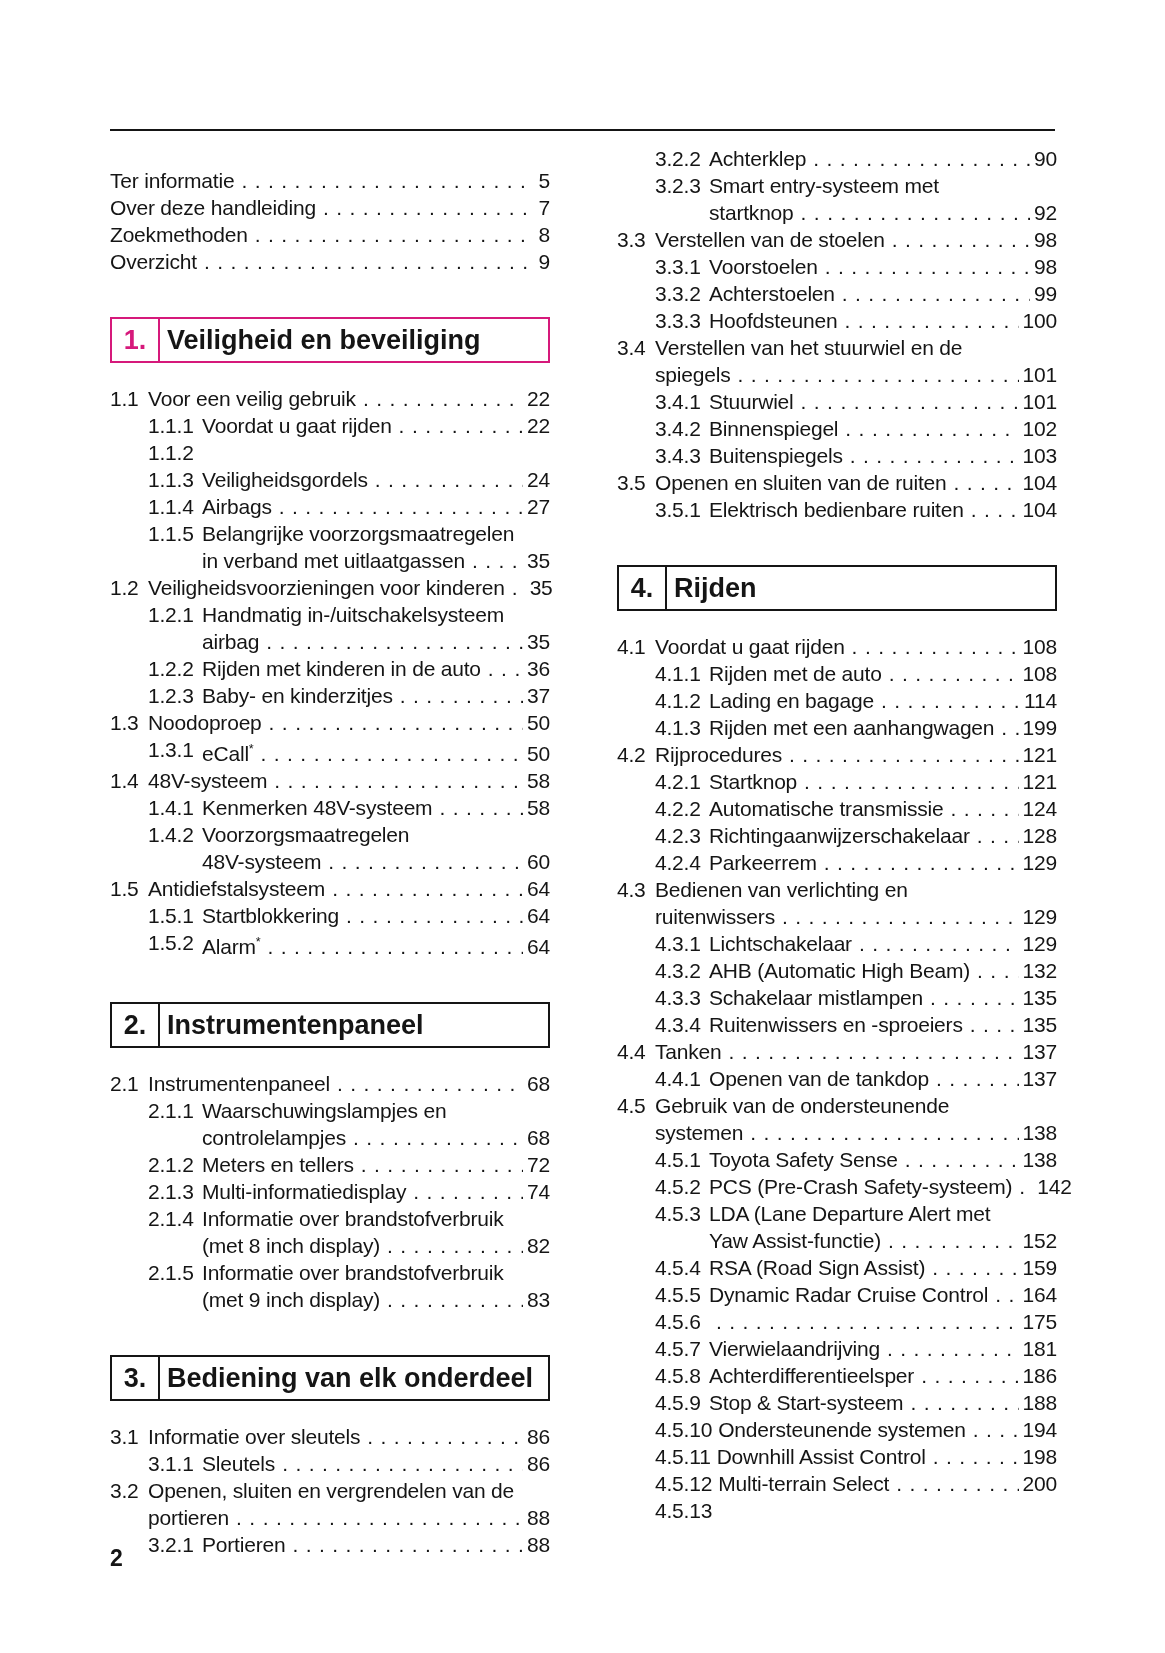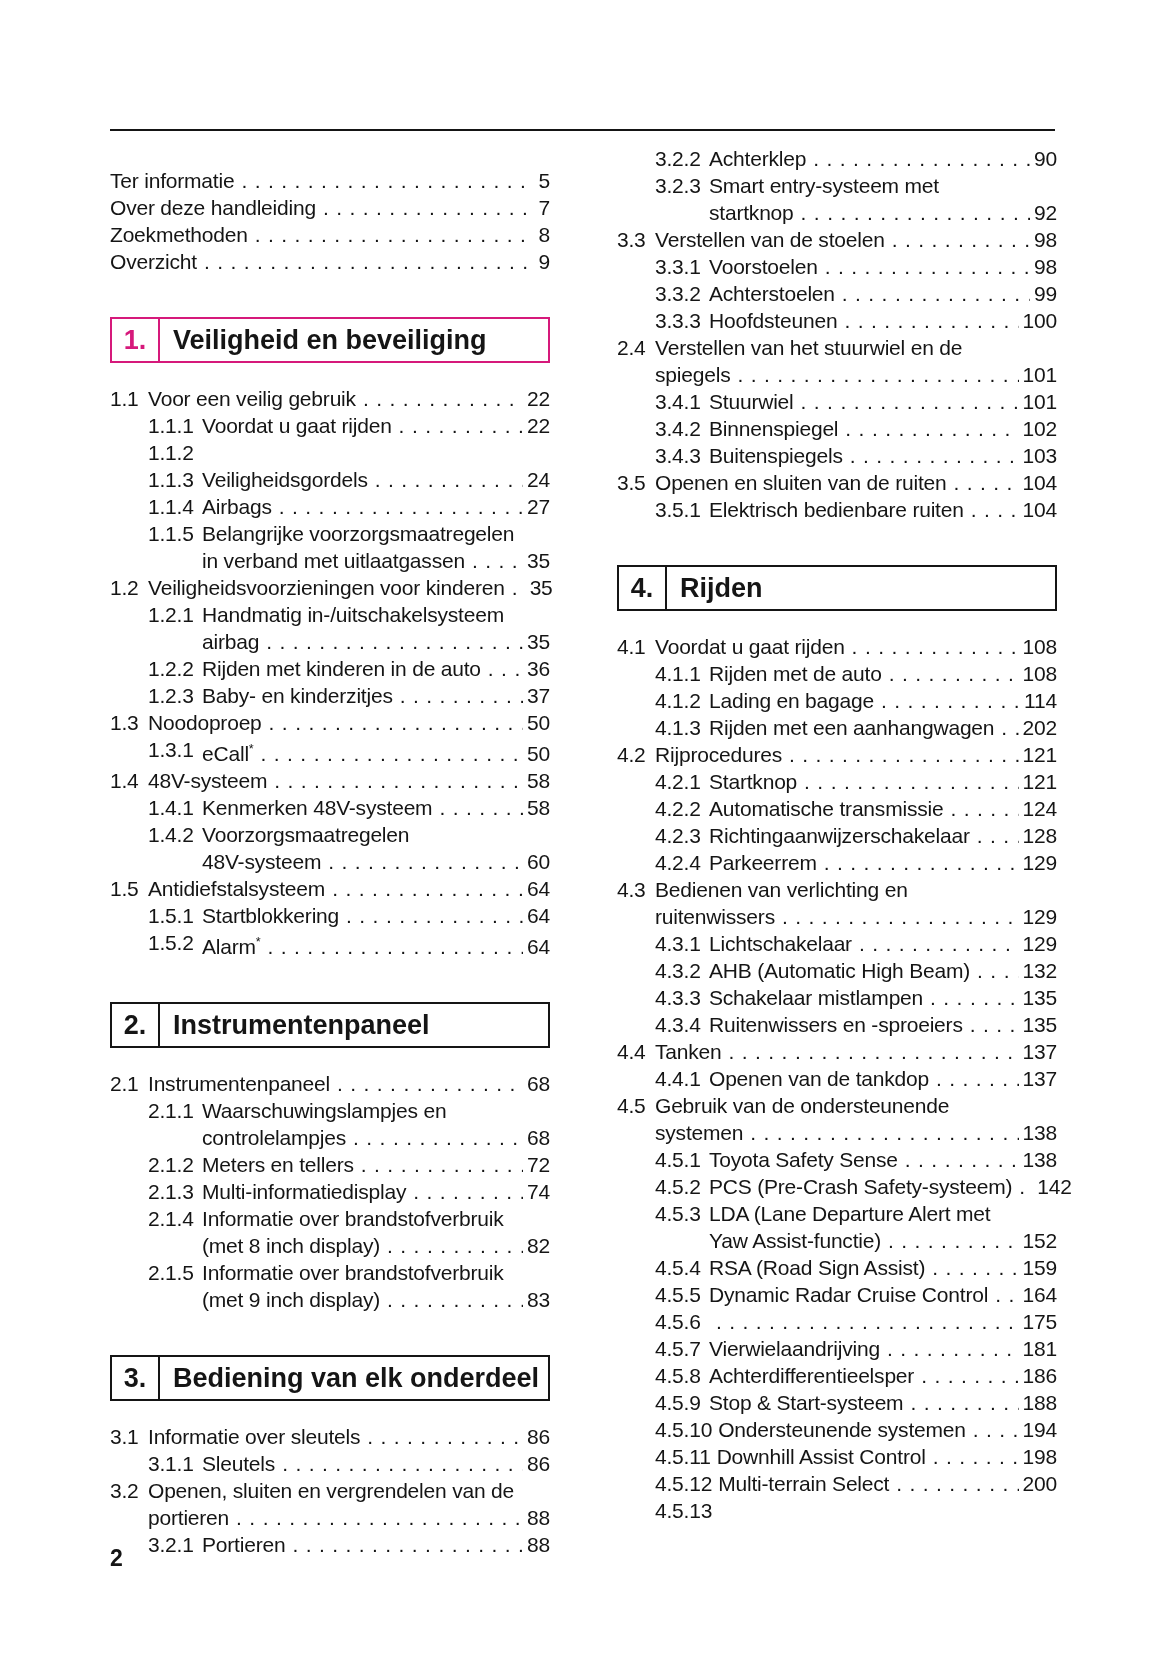--- a/index.html
+++ b/index.html
@@ -39,21 +39,21 @@
     display:flex; align-items:stretch;
     border:2px solid #151515;
     height:46px; box-sizing:border-box;
     margin:42px 0 22px 0;
     font-weight:700; font-size:27px; letter-spacing:0;
   }
   .section-box .sec-num {
     flex:0 0 46px; display:flex; align-items:center; justify-content:center;
     border-right:2px solid #151515;
   }
-  .section-box .sec-title { display:flex; align-items:center; padding-left:13px; }
+  .section-box .sec-title { display:flex; align-items:center; padding-left:7px; }
   .section-box.accent { border-color:var(--accent,#d6197b); }
   .section-box.accent .sec-num { color:var(--accent,#d6197b); border-right-color:var(--accent,#d6197b); }
 
   .col > .block-entries:first-child { margin-top:4px; }
   .footer-num {
     position:absolute; left:110px; top:1545px;
     font-size:23px; font-weight:700; color:#151515;
   }
 </style>
 </head>
@@ -472,21 +472,21 @@
           <span class="num">3.3.3</span>
           <div class="body">
             <div class="line">
               <span class="txt">Hoofdsteunen</span>
               <span class="leader"></span>
               <span class="page-num">100</span>
             </div>
           </div>
         </div>
         <div class="entry level-1">
-          <span class="num">2.4</span>
+          <span class="num">3.4</span>
           <div class="body">
             <div class="line">
               <span class="txt">Verstellen van het stuurwiel en de</span>
             </div>
             <div class="line">
               <span class="txt">spiegels</span>
               <span class="leader"></span>
               <span class="page-num">101</span>
             </div>
           </div>
@@ -576,21 +576,21 @@
               <span class="page-num">114</span>
             </div>
           </div>
         </div>
         <div class="entry level-2">
           <span class="num">4.1.3</span>
           <div class="body">
             <div class="line">
               <span class="txt">Rijden met een aanhangwagen</span>
               <span class="leader"></span>
-              <span class="page-num">202</span>
+              <span class="page-num">199</span>
             </div>
           </div>
         </div>
         <div class="entry level-1">
           <span class="num">4.2</span>
           <div class="body">
             <div class="line">
               <span class="txt">Rijprocedures</span>
               <span class="leader"></span>
               <span class="page-num">121</span>

